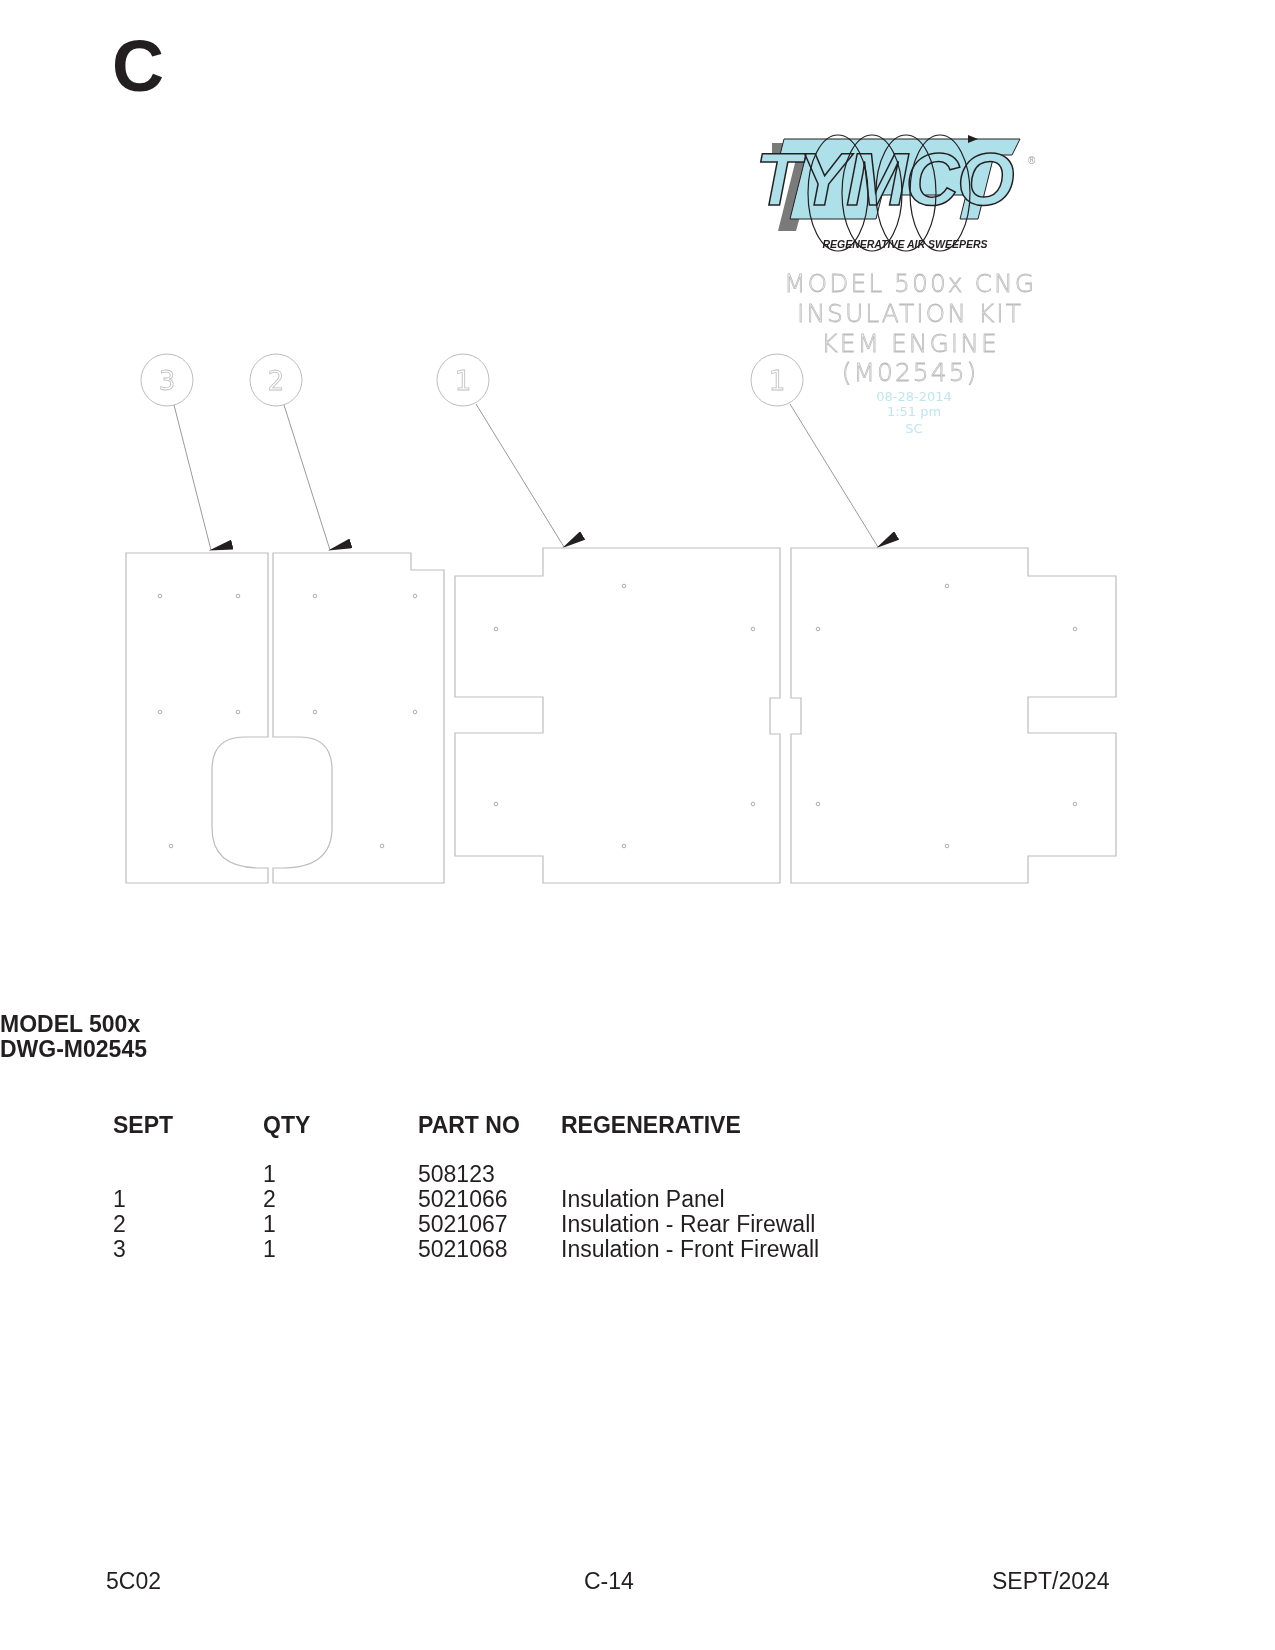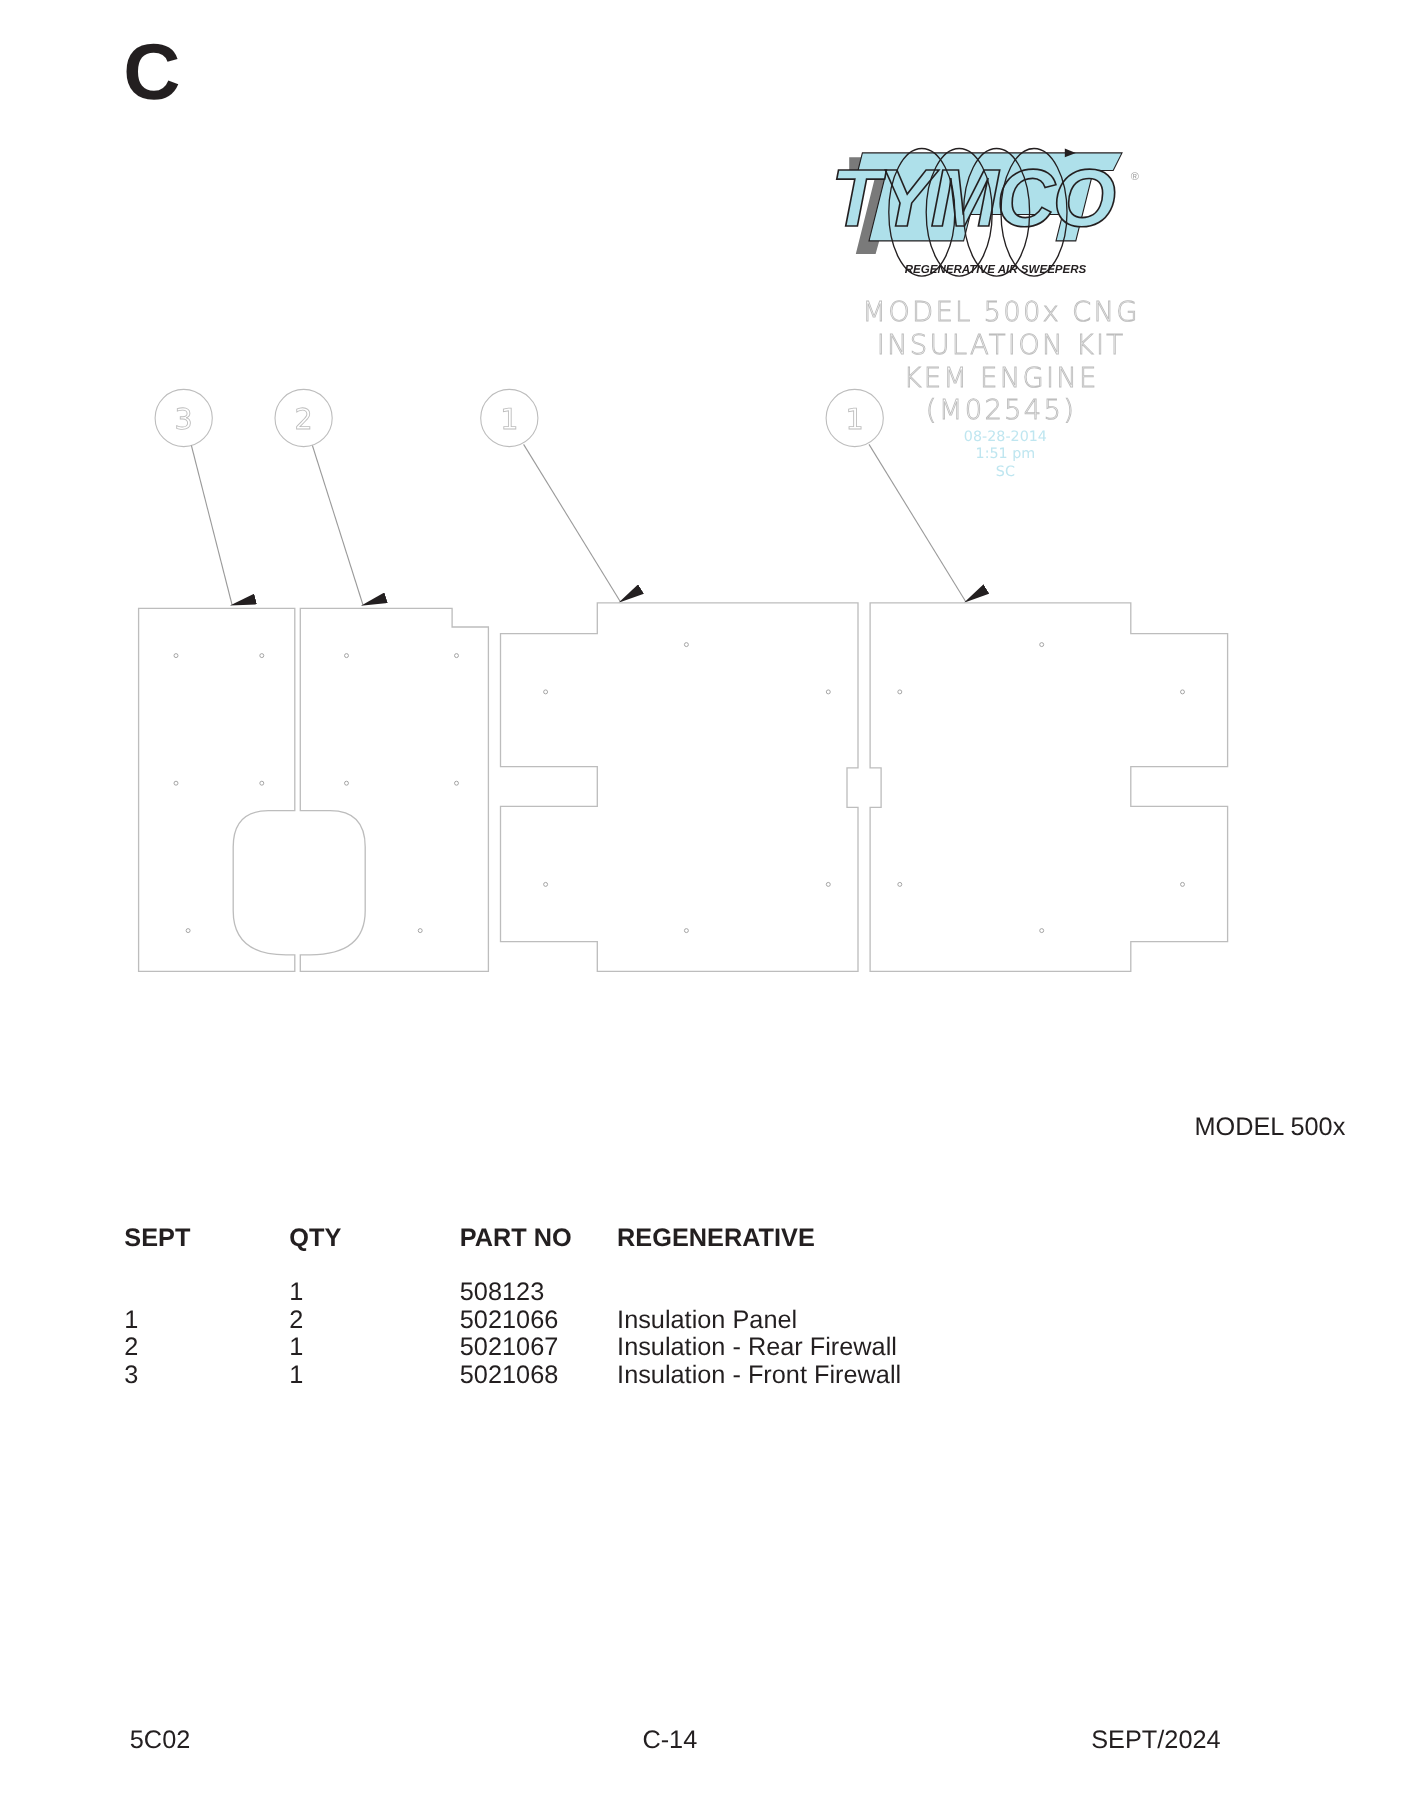--- a/index.html
+++ b/index.html
@@ -1,31 +1,31 @@
 <!DOCTYPE html>
 <html><head>
 <meta charset="utf-8">
 <style>
   html, body { margin: 0; padding: 0; background: #ffffff; }
   body { width: 1275px; height: 1650px; position: relative; overflow: hidden;
          font-family: "Liberation Sans", sans-serif; color: #231f20; }
   .abs { position: absolute; }
   .section-letter { left: 112px; top: 30px; font-size: 72px; font-weight: bold; line-height: 1; }
   .drawing { left: 0; top: 0; width: 1275px; height: 920px; }
-  .title-block { left: 0; width: 1223px; top: 1012px; text-align: right;
-                 font-weight: normal; font-size: 23px; line-height: 25px; }
+  .title-block { left: 0; width: 1223px; top: 1012px; text-align: left;
+                 font-weight: bold; font-size: 23px; line-height: 25px; }
   .title-block div { white-space: nowrap; }
   .parts { left: 113px; top: 1112px; font-size: 23px; }
   .parts .hdr { font-weight: bold; height: 25px; position: relative; }
   .parts .row { height: 25px; line-height: 25px; position: relative; }
   .col { position: absolute; top: 0; white-space: nowrap; }
   .c-item { left: 0; } .c-qty { left: 150px; text-align: right; } .c-part { left: 305px; } .c-desc { left: 448px; }
   .rows { position: absolute; top: 50px; left: 0; width: 900px; }
   .footer { top: 1568px; font-size: 23px; }
-  .f-left { left: 118px; } .f-center { left: 584px; } .f-right { left: 992px; }
+  .f-left { left: 106px; } .f-center { left: 584px; } .f-right { left: 992px; }
 </style>
 </head>
 <body>
 
 <div class="abs section-letter">C</div>
 
 <svg class="abs drawing" viewBox="0 0 1275 920" width="1275" height="920">
   <defs>
     <marker id="arrowhead" markerWidth="10" markerHeight="24" refX="5" refY="22" orient="auto" markerUnits="userSpaceOnUse">
       <path d="M0,0 L10,0 L5,24 Z" fill="#231f20"></path>
@@ -119,20 +119,21 @@
       <circle cx="818" cy="629" r="1.8"></circle>
       <circle cx="1075" cy="629" r="1.8"></circle>
     <circle cx="818" cy="804" r="1.8"></circle>
       <circle cx="1075" cy="804" r="1.8"></circle>
       <circle cx="947" cy="846" r="1.8"></circle>
   </g>
 </svg>
 
 <div class="abs title-block">
   <div>MODEL 500x</div>
+  <div>DWG-M02545</div>
 </div>
 
 <div class="abs parts">
   <div class="hdr">
     <span class="col c-item">SEPT</span>
     <span class="col c-qty">QTY</span>
     <span class="col c-part">PART NO</span>
     <span class="col c-desc">REGENERATIVE</span>
   </div>
   <div class="rows">

